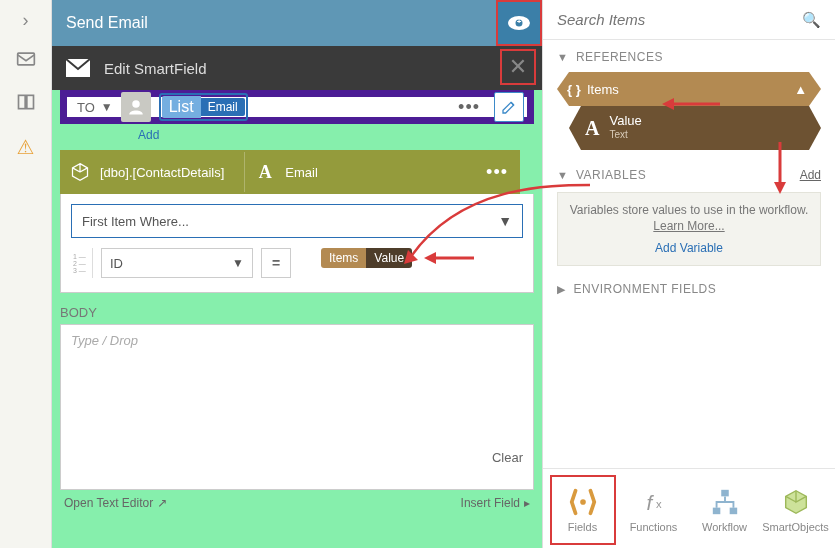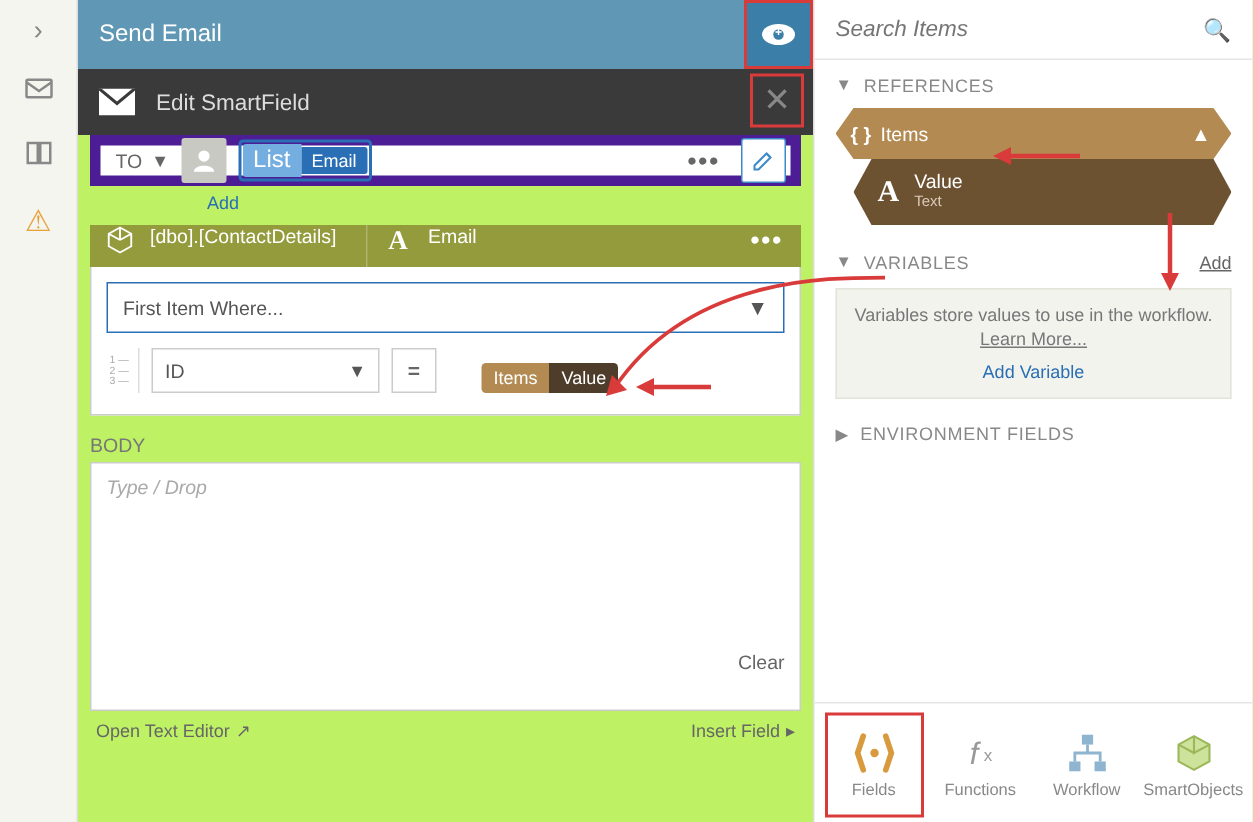--- a/index.html
+++ b/index.html
@@ -5,21 +5,21 @@
 * { box-sizing: border-box; margin: 0; padding: 0; font-family: "Segoe UI", Arial, sans-serif; }
 body { width: 835px; height: 548px; background: #fff; overflow: hidden; position: relative; }
 
 .app { display: flex; height: 100%; }
 
 .rail { width: 52px; background: #f5f5f0; border-right: 1px solid #ddd; display: flex; flex-direction: column; align-items: center; padding-top: 10px; gap: 18px; }
 .rail .chev { color: #888; font-size: 18px; }
 .rail .icon { color: #888; font-size: 18px; }
 .rail .warn { color: #e8a23a; font-size: 20px; }
 
-.left { width: 490px; display: flex; flex-direction: column; background: #bef264; }
+.left { width: 490px; display: flex; flex-direction: column; background: #86efac; }
 .left-header { height: 46px; background: #5f97b5; color: #fff; display: flex; align-items: center; padding: 0 14px; font-size: 16px; position: relative; }
 .left-header .eye { position: absolute; right: 0; top: 0; width: 46px; height: 46px; background: #3b7fa8; display: flex; align-items: center; justify-content: center; border: 2px solid #d93b3b; }
 .left-header .eye svg { width: 24px; height: 16px; }
 
 .dark-bar { height: 44px; background: #3a3a3a; color: #ddd; display: flex; align-items: center; padding-left: 14px; font-size: 15px; position: relative; }
 .dark-bar .mail-ico { width: 26px; margin-right: 12px; display:flex; }
 .dark-bar .close { position: absolute; right: 6px; top: 3px; width: 36px; height: 36px; border: 2px solid #d93b3b; display: flex; align-items: center; justify-content: center; color: #888; font-size: 22px; background:#3a3a3a; }
 
 .to-row { margin: 0; background: #fff; height: 34px; display: flex; align-items: center; border: 7px solid #4c1d95; }
 .to-label { padding: 0 6px 0 10px; color: #666; font-size: 13px; }
@@ -28,34 +28,34 @@
 .avatar svg { width: 18px; height: 18px; fill: #fff; }
 .pill-wrap { display: flex; align-items: center; gap: 0; border: 2px solid #2a6fb5; border-radius: 3px; padding: 1px; }
 .pill-list { background: #74aee0; color: #fff; font-size: 16px; padding: 2px 7px; border-radius: 2px 0 0 2px; }
 .pill-email { background: #2a6fb5; color: #fff; font-size: 12px; padding: 2px 7px; border-radius: 0 2px 2px 0; }
 .to-row .spacer { flex: 1; }
 .to-row .dots { color: #666; font-size: 18px; padding: 0 10px; letter-spacing:1px; cursor:pointer; }
 .edit-btn { width: 30px; height: 30px; border: 1px solid #3d8ac9; display: flex; align-items: center; justify-content: center; margin: 0 3px 0 4px; background:#fff; border-radius:2px;}
 .edit-btn svg { width: 16px; height: 16px; }
 .add-link { color: #2a6fb5; font-size: 12px; padding: 4px 0 0 86px; }
 
-.olive { margin: 8px 8px 0 8px; background: #949b3c; height: 28px; display: flex; align-items: flex-start; color: #fff; font-size: 13px; }
+.olive { margin: 8px 22px 0 8px; background: #949b3c; height: 44px; display: flex; align-items: center; color: #fff; font-size: 13px; }
 .olive .cube { width: 40px; display: flex; align-items: center; justify-content: center; }
 .olive .cube svg { width: 20px; height: 20px; }
 .olive .txt1 { flex: 0 0 auto; padding-right: 20px; }
 .olive .div { width: 1px; height: 40px; background: rgba(255,255,255,0.25); }
 .olive .A { width: 40px; text-align: center; font-weight: bold; font-size: 18px; font-family: Georgia, serif; }
 .olive .txt2 { flex: 1; }
 .olive .dots2 { padding: 0 12px; font-size: 18px; letter-spacing:1px; cursor:pointer; }
 
 .white-box { margin: 0 8px; background: #fff; border: 1px solid #ccc; border-top: none; padding: 10px 10px 14px 10px; }
 .select-row { height: 34px; border: 1px solid #2a6fb5; display: flex; align-items: center; padding: 0 10px; color: #555; font-size: 13px; justify-content: space-between; margin-bottom: 10px; }
 .select-row .chev { color: #555; font-size: 14px; }
 
-.id-row { display: flex; align-items: flex-end; gap: 8px; }
+.id-row { display: flex; align-items: flex-start; gap: 8px; }
 .num-list { width: 22px; height: 30px; border-right:1px solid #ddd; display:flex; flex-direction:column; justify-content:center; font-size:7px; color:#aaa; line-height:7px; padding:0 2px;}
 .num-list span{display:flex;}
 .id-select { flex: 0 0 152px; height: 30px; border: 1px solid #ccc; display: flex; align-items: center; padding: 0 8px; justify-content: space-between; font-size: 13px; color: #555; }
 .eq { width: 30px; height: 30px; border: 1px solid #ccc; display: flex; align-items: center; justify-content: center; color: #666; font-size: 14px; font-weight: bold; }
 .token-wrap { display: flex; align-items: center; }
 .token-items { background: #b38a52; color: #fff; font-size: 12px; padding: 3px 8px; border-radius: 3px 0 0 3px; }
 .token-value { background: #4e3d2a; color: #fff; font-size: 12px; padding: 3px 8px; border-radius: 0 3px 3px 0; }
 
 .body-label { padding: 12px 8px 4px 8px; color: #777; font-size: 13px; }
 .body-area { margin: 0 8px; height: 166px; background: #fff; border: 1px solid #ccc; padding: 8px 10px; color: #aaa; font-style: italic; font-size: 13px; position: relative; }

